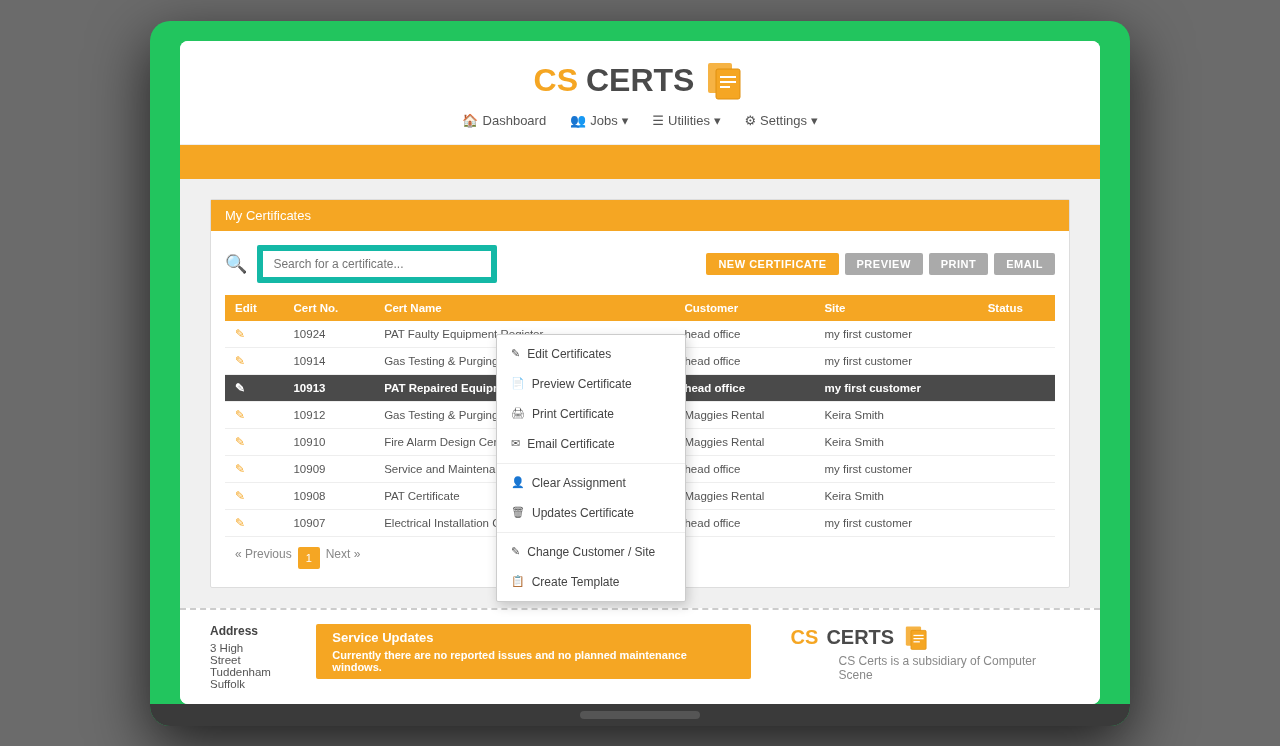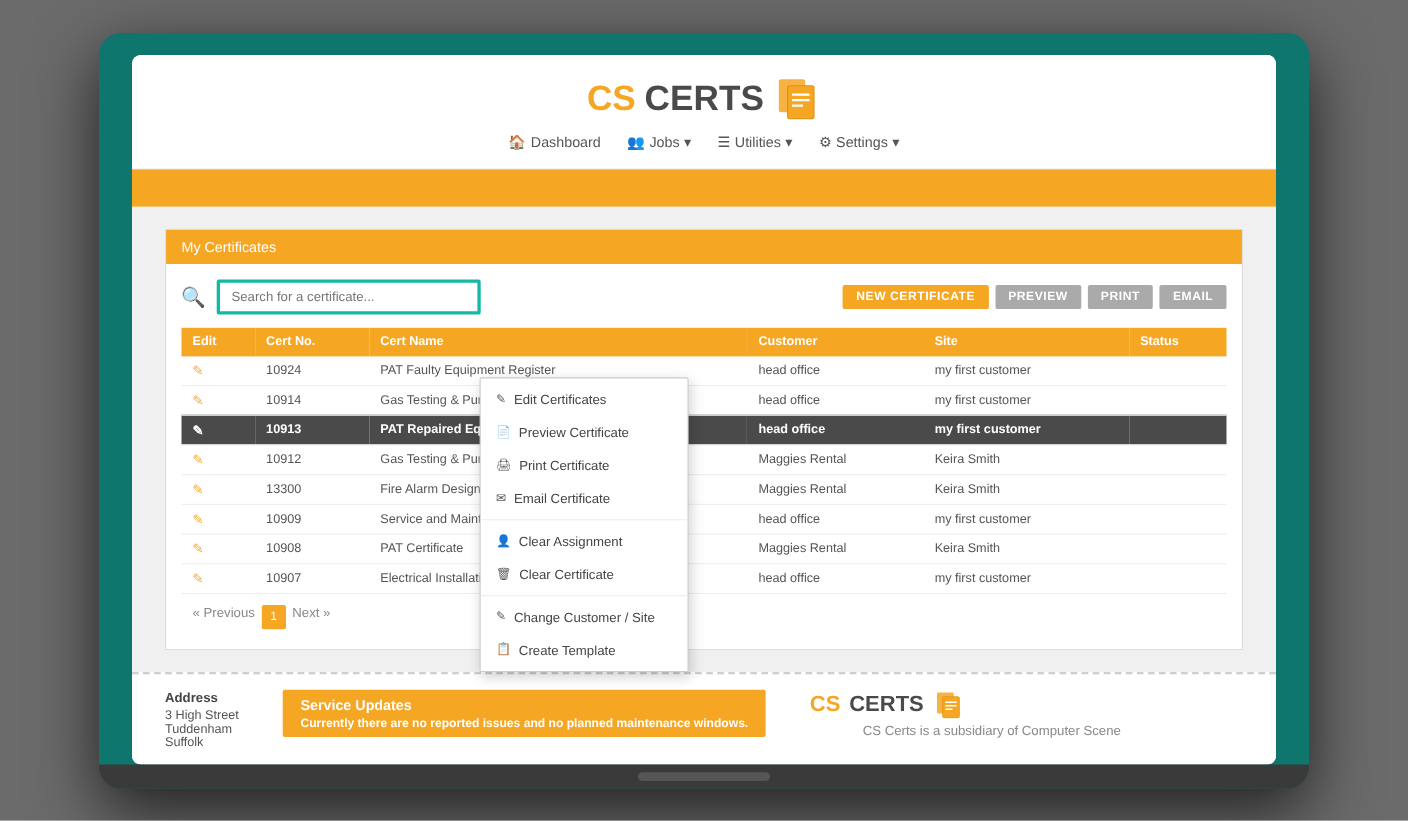--- a/index.html
+++ b/index.html
@@ -6,22 +6,22 @@
     body {
       background: #6b6b6b;
       display: flex;
       justify-content: center;
       align-items: center;
       min-height: 100vh;
       font-family: Arial, sans-serif;
     }
 
     .laptop-outer {
-      width: 1100px;
-      background: #0f766e;
+      width: 980px;
+      background: #22c55e;
       border-radius: 20px;
       padding: 20px 30px 0 30px;
       box-shadow: 0 20px 60px rgba(0,0,0,0.7);
     }
 
     .laptop-screen {
       background: #fff;
       border-radius: 8px;
       overflow: hidden;
       width: 100%;
@@ -117,21 +117,21 @@
       gap: 10px;
       margin-bottom: 12px;
     }
 
     .search-icon-wrap {
       color: #f5a623;
       font-size: 18px;
     }
 
     .search-input {
-      border: 3px solid #14b8a6;
+      border: 6px solid #14b8a6;
       padding: 6px 10px;
       font-size: 12px;
       width: 240px;
       border-radius: 2px;
       outline: none;
       color: #999;
     }
 
     .btn-group {
       margin-left: auto;
@@ -398,21 +398,21 @@
                 <tr>
     <td><span class="edit-icon">✎</span></td>
     <td>10912</td>
     <td>Gas Testing &amp; Purging Non Domestic</td>
     <td>Maggies Rental</td>
     <td>Keira Smith</td>
     <td></td>
   </tr>
                 <tr>
     <td><span class="edit-icon">✎</span></td>
-    <td>13300</td>
+    <td>10910</td>
     <td>Fire Alarm Design Certificate</td>
     <td>Maggies Rental</td>
     <td>Keira Smith</td>
     <td></td>
   </tr>
                 <tr>
     <td><span class="edit-icon">✎</span></td>
     <td>10909</td>
     <td>Service and Maintenance Record</td>
     <td>head office</td>
@@ -463,21 +463,21 @@
             <span class="ctx-icon">✉</span>
             <span>Email Certificate</span>
           </div>
           <hr class="context-separator">
           <div class="context-menu-item">
             <span class="ctx-icon">👤</span>
             <span>Clear Assignment</span>
           </div>
           <div class="context-menu-item">
             <span class="ctx-icon">🗑</span>
-            <span>Clear Certificate</span>
+            <span>Updates Certificate</span>
           </div>
           <hr class="context-separator">
           <div class="context-menu-item">
             <span class="ctx-icon">✎</span>
             <span>Change Customer / Site</span>
           </div>
           <div class="context-menu-item">
             <span class="ctx-icon">📋</span>
             <span>Create Template</span>
           </div>

